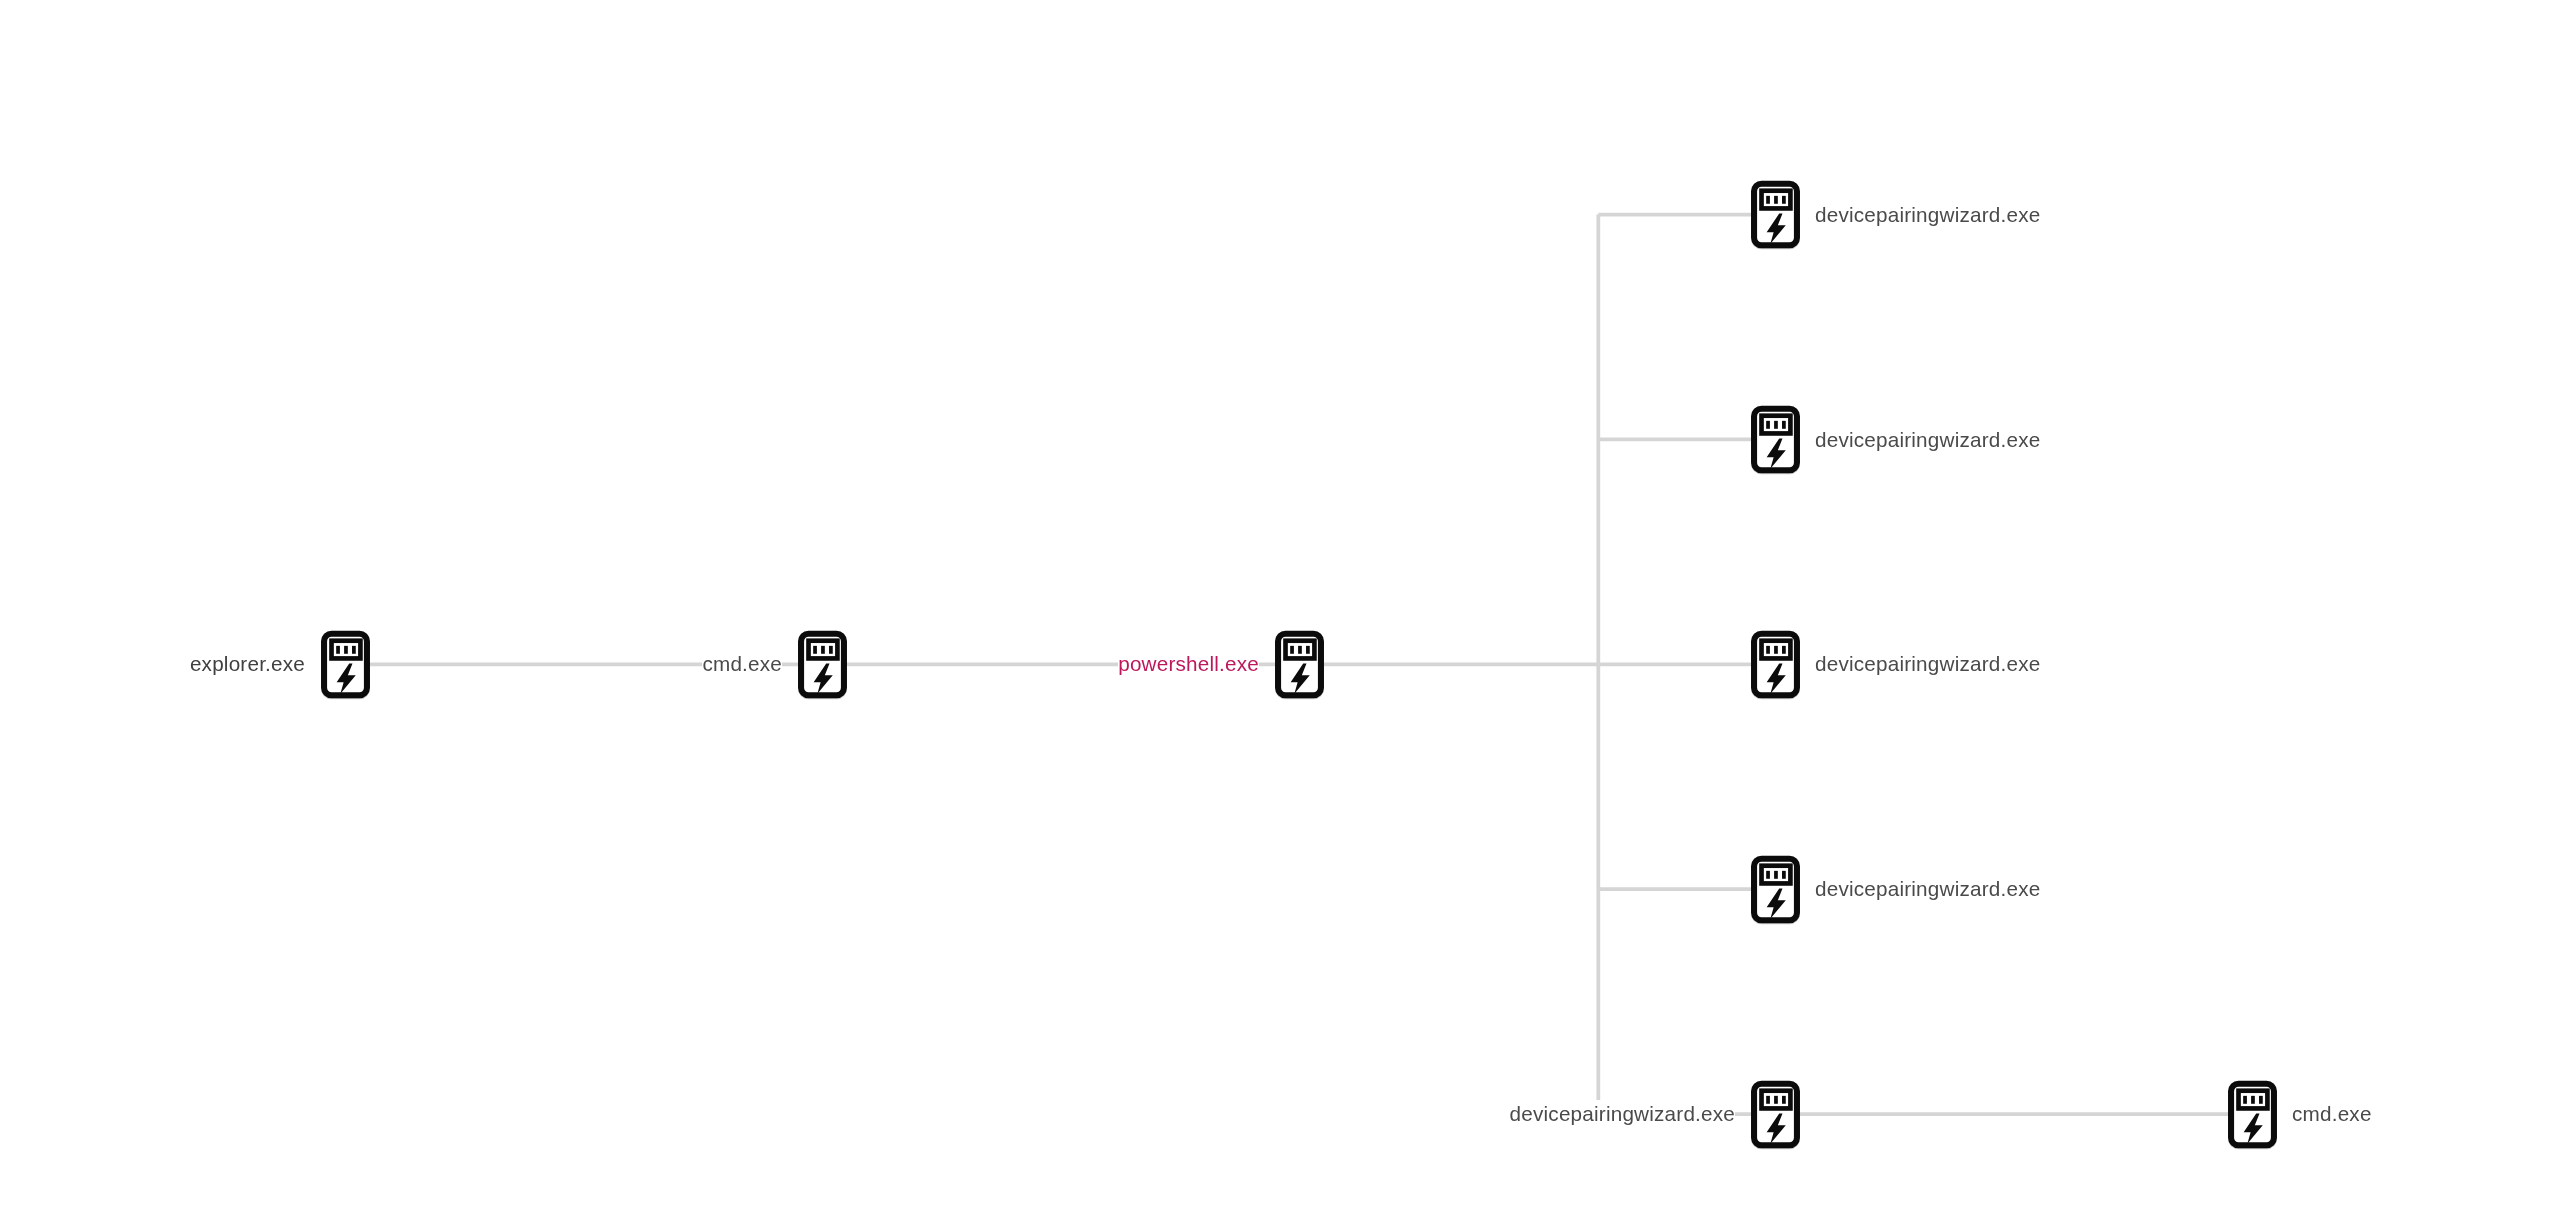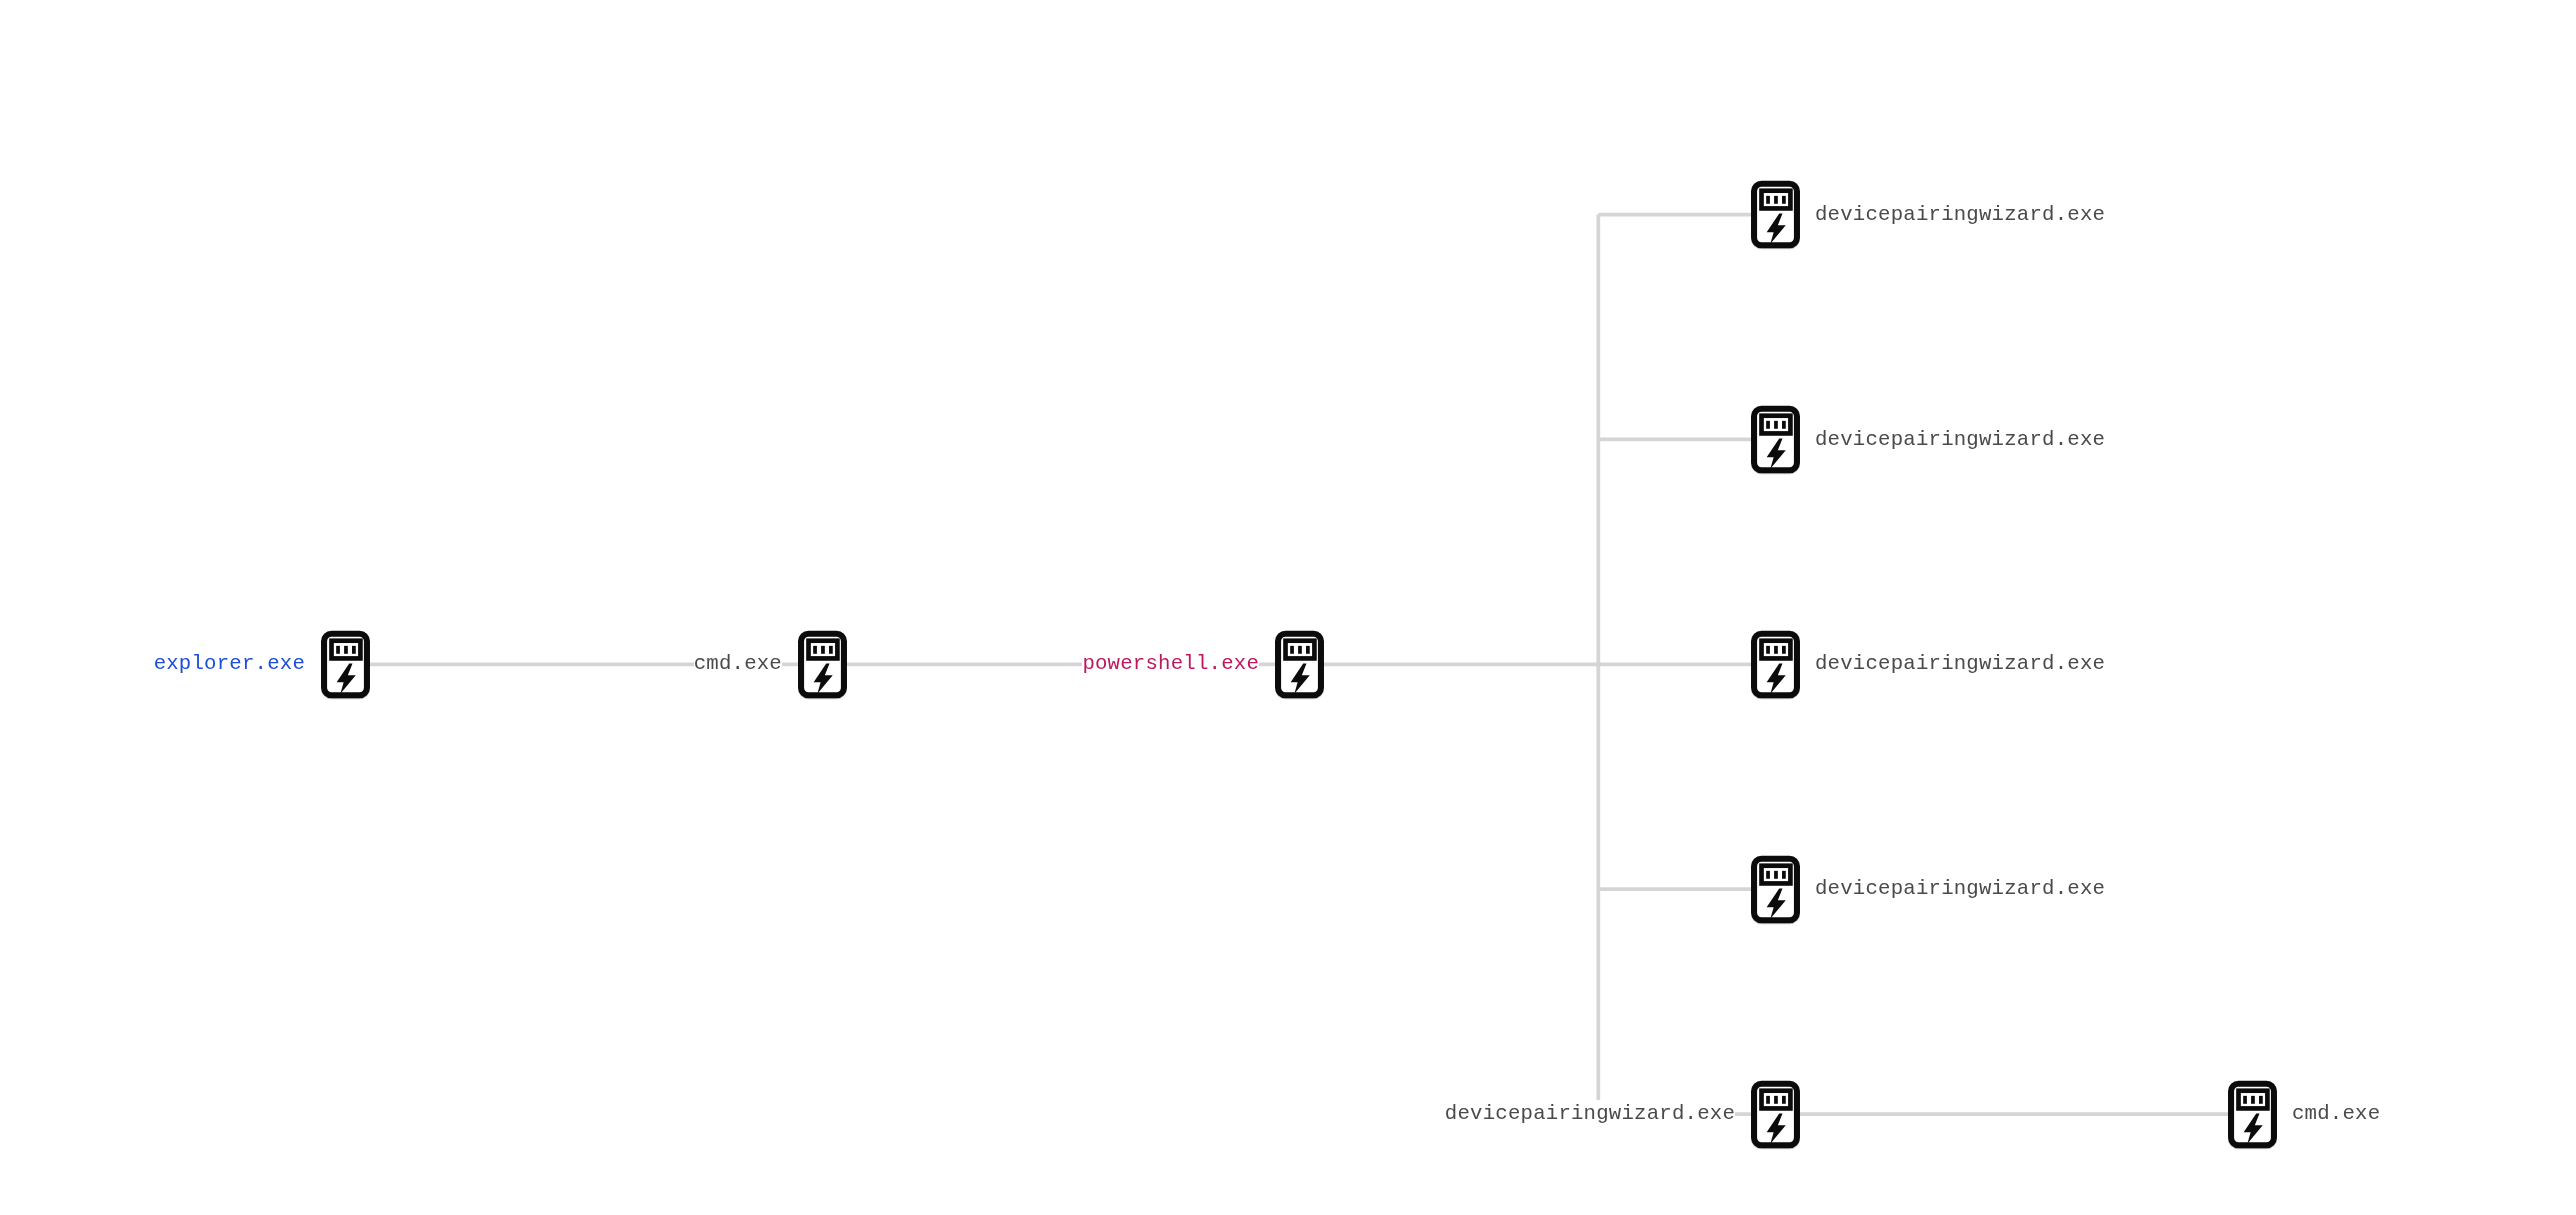--- a/index.html
+++ b/index.html
@@ -40,21 +40,20 @@
   }
   .node-label {
     position: absolute;
     font-size: 20.7px;
     line-height: 28px;
     color: #4a4a4a;
     background: #ffffff;
     white-space: nowrap;
     transform: translateY(-50%);
     letter-spacing: 0.2px;
-    font-family: Liberation Mono, monospace;
   }
 </style>
 </head>
 <body>
 
 <div class="canvas">
   <svg class="edges-layer" width="2576" height="1215" viewBox="0 0 2743 1294" xmlns="http://www.w3.org/2000/svg">
       <line x1="368" y1="707.5" x2="876" y2="707.5" stroke="#d5d5d5" stroke-width="4"></line>
       <line x1="876" y1="707.5" x2="1384" y2="707.5" stroke="#d5d5d5" stroke-width="4"></line>
       <line x1="1384" y1="707.5" x2="1702" y2="707.5" stroke="#d5d5d5" stroke-width="4"></line>
@@ -72,21 +71,21 @@
           <svg xmlns="http://www.w3.org/2000/svg" width="51" height="69" viewBox="0 0 54 74">
             <rect x="4" y="4" width="46" height="66" rx="8" fill="#ffffff" stroke="#0b0b0b" stroke-width="6.5"></rect>
             <rect x="12" y="11.5" width="31" height="19" fill="#ffffff" stroke="#0b0b0b" stroke-width="5"></rect>
             <rect x="17" y="17" width="4" height="8.5" fill="#0b0b0b"></rect>
             <rect x="25.5" y="17" width="4" height="8.5" fill="#0b0b0b"></rect>
             <rect x="34" y="17" width="4" height="8.5" fill="#0b0b0b"></rect>
             <polygon points="31,36 17.5,56 25,56 21.5,68.5 38,48.5 29.5,48.5 34.5,36" fill="#0b0b0b"></polygon>
           </svg>
         </span>
       </div>
-      <span class="node-label" style="top: 664px; right: 2271px; color: #1d4ed8; font-size: 20.7px; text-align: right;">explorer.exe</span>
+      <span class="node-label" style="top: 664px; right: 2271px; color: #404040; font-size: 20.7px; text-align: right;">explorer.exe</span>
       <div class="node" style="left: 797px; top: 630px;">
         <span class="node-icon">
           <svg xmlns="http://www.w3.org/2000/svg" width="51" height="69" viewBox="0 0 54 74">
             <rect x="4" y="4" width="46" height="66" rx="8" fill="#ffffff" stroke="#0b0b0b" stroke-width="6.5"></rect>
             <rect x="12" y="11.5" width="31" height="19" fill="#ffffff" stroke="#0b0b0b" stroke-width="5"></rect>
             <rect x="17" y="17" width="4" height="8.5" fill="#0b0b0b"></rect>
             <rect x="25.5" y="17" width="4" height="8.5" fill="#0b0b0b"></rect>
             <rect x="34" y="17" width="4" height="8.5" fill="#0b0b0b"></rect>
             <polygon points="31,36 17.5,56 25,56 21.5,68.5 38,48.5 29.5,48.5 34.5,36" fill="#0b0b0b"></polygon>
           </svg>

